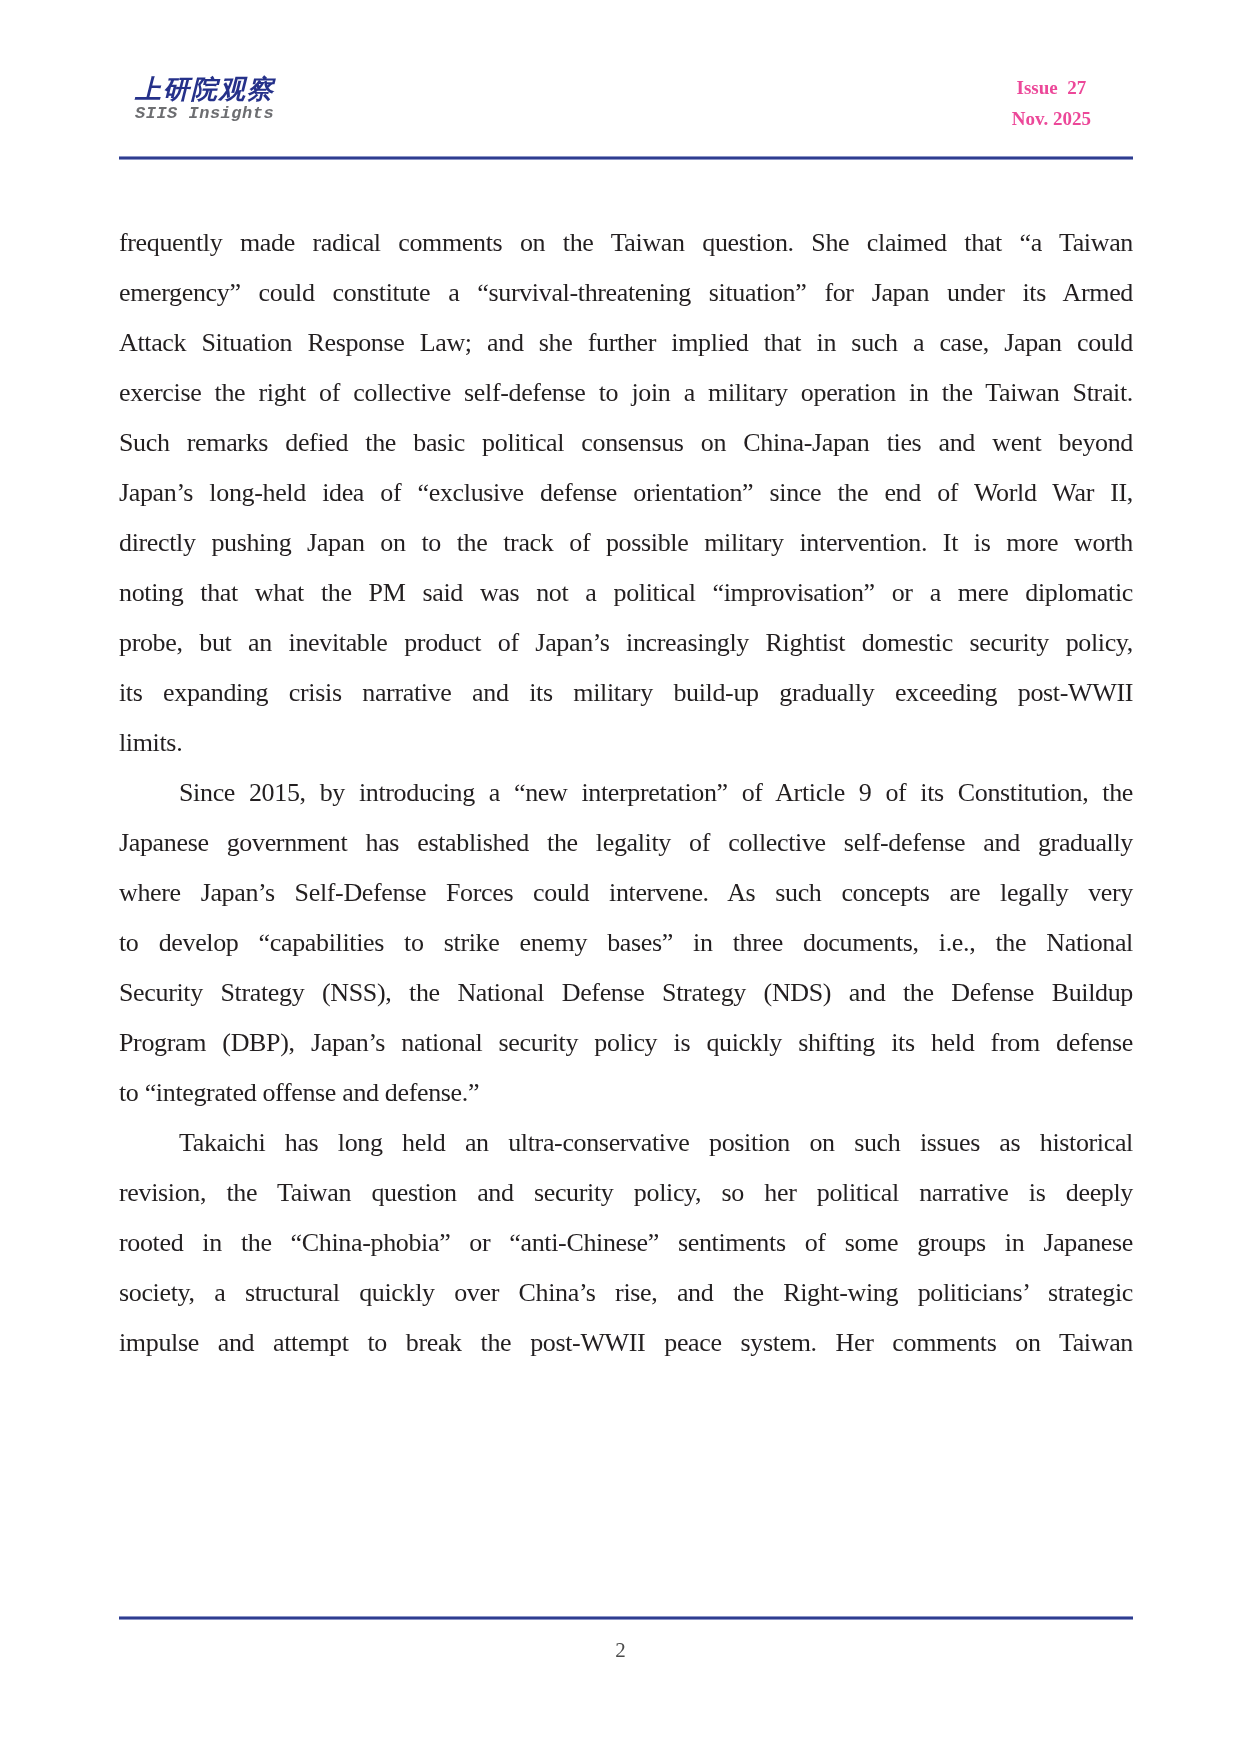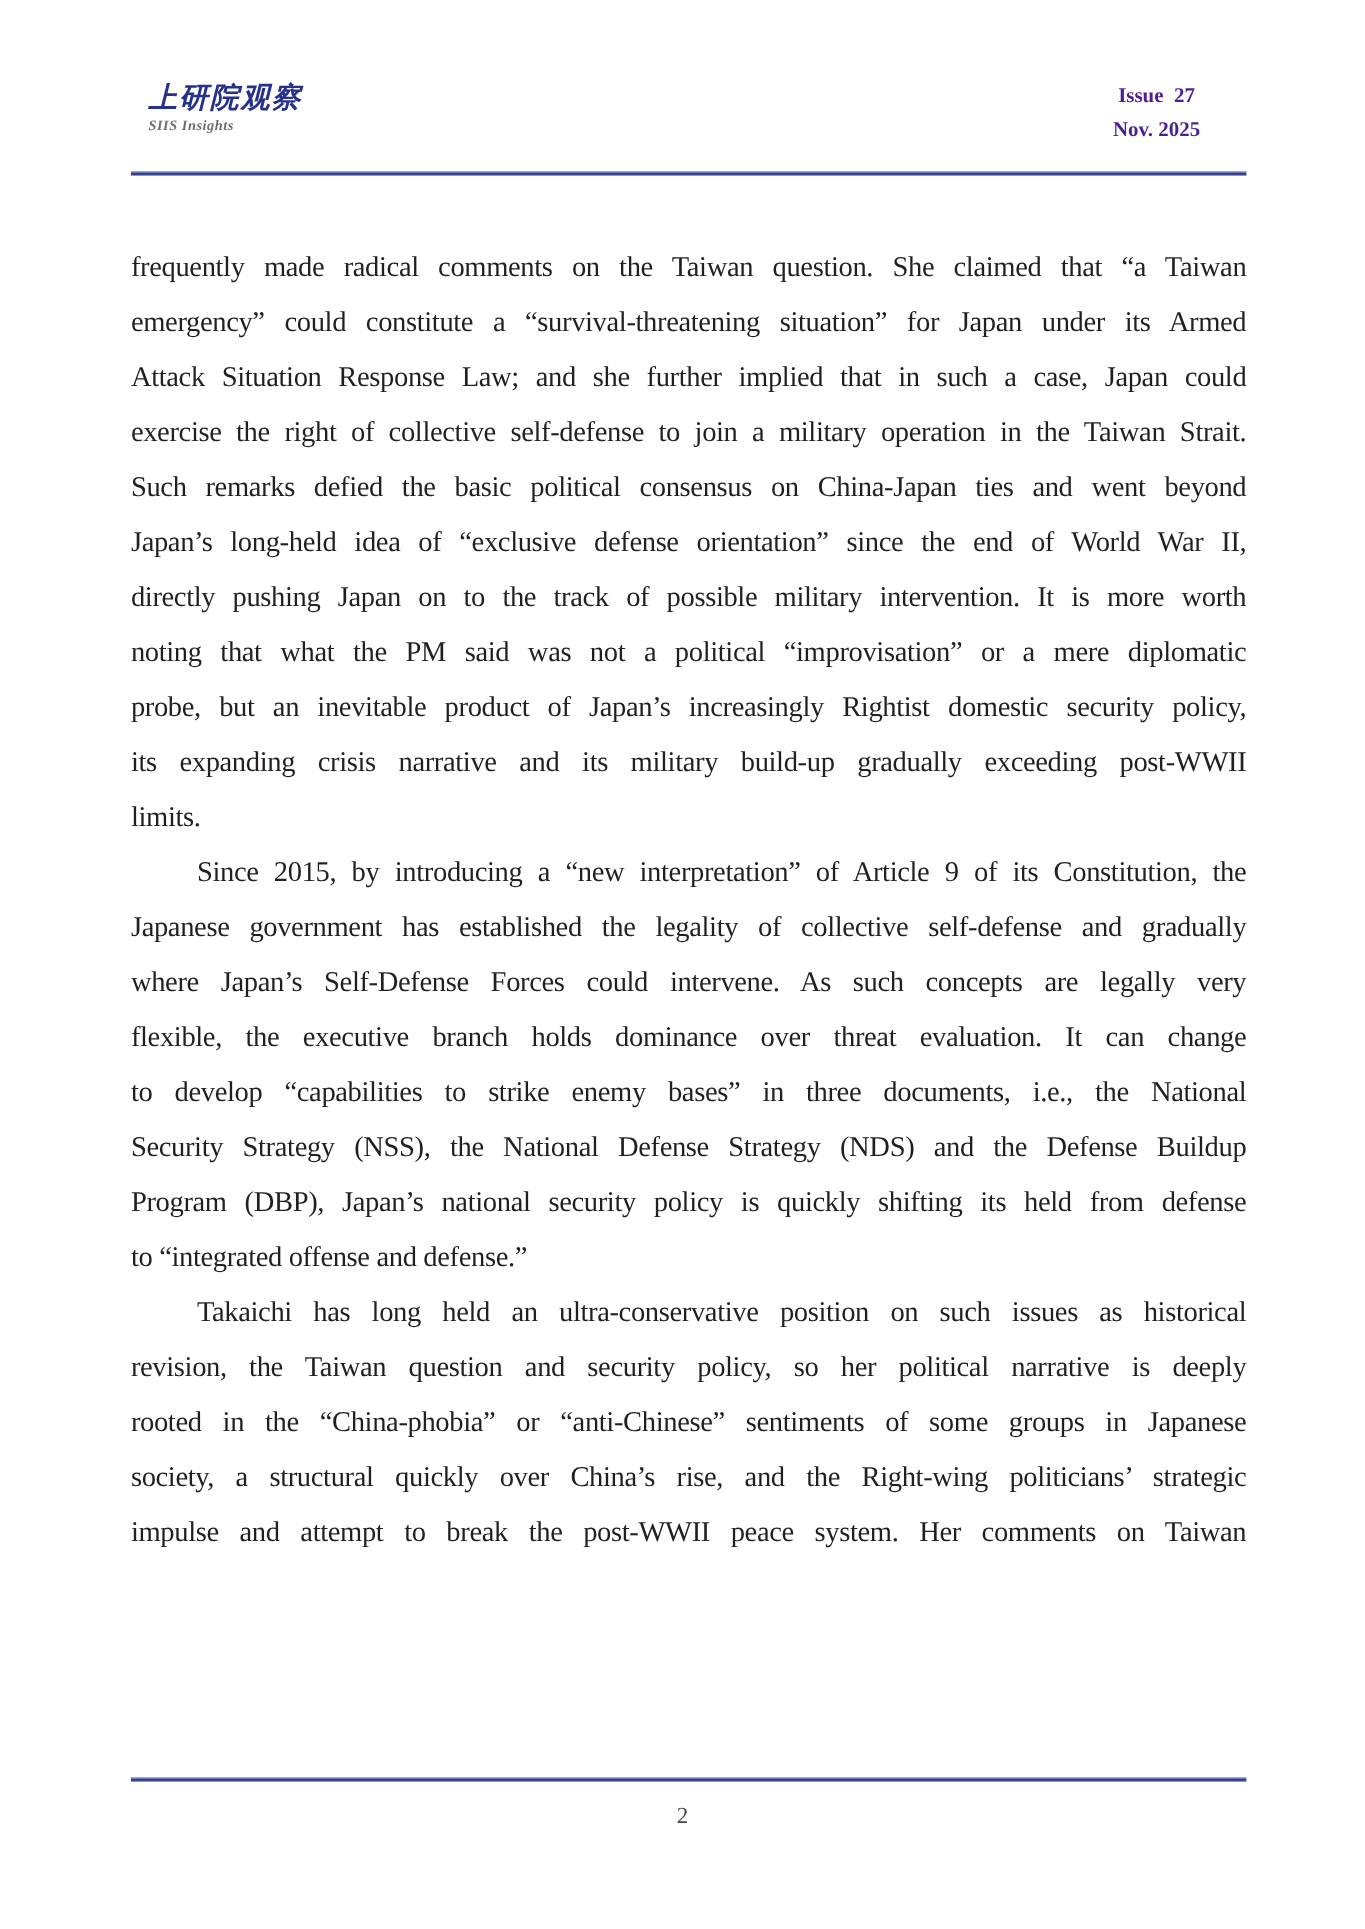--- a/index.html
+++ b/index.html
@@ -30,36 +30,36 @@
     .logo-cn {
       font-family: "DejaVu Serif", "Liberation Serif", serif;
       font-size: 26px;
       font-weight: bold;
       font-style: italic;
       color: #25318a;
       letter-spacing: 2px;
       line-height: 30px;
     }
     .logo-en {
-      font-family: Liberation Serif, serif;
-      font-size: 13px;
+      font-family: Liberation Mono, monospace;
+      font-size: 17px;
       font-weight: bold;
       font-style: italic;
       color: #6d6e71;
       line-height: 20px;
       letter-spacing: 0.5px;
     }
     .issue-block {
       position: absolute;
       right: 42px;
       top: 2px;
       text-align: center;
       font-family: "Liberation Serif", "DejaVu Serif", serif;
       font-weight: bold;
-      color: #4c1d95;
+      color: #ec4899;
       font-size: 19px;
       line-height: 31px;
     }
     .rule {
       position: absolute;
       left: 119px;
       width: 1014px;
       height: 4px;
       background: #2f3d8f;
       border-top: 1px solid #8c96c8;
@@ -130,21 +130,20 @@
     <span class="line">noting that what the PM said was not a political “improvisation” or a mere diplomatic</span>
     <span class="line">probe, but an inevitable product of Japan’s increasingly Rightist domestic security policy,</span>
     <span class="line">its expanding crisis narrative and its military build-up gradually exceeding post-WWII</span>
     <span class="line last">limits.</span>
   </div>
 
   <div>
     <span class="line indent">Since 2015, by introducing a “new interpretation” of Article 9 of its Constitution, the</span>
     <span class="line">Japanese government has established the legality of collective self-defense and gradually</span>
     <span class="line">where Japan’s Self-Defense Forces could intervene. As such concepts are legally very</span>
-    <span class="line">flexible, the executive branch holds dominance over threat evaluation. It can change</span>
     <span class="line">to develop “capabilities to strike enemy bases” in three documents, i.e., the National</span>
     <span class="line">Security Strategy (NSS), the National Defense Strategy (NDS) and the Defense Buildup</span>
     <span class="line">Program (DBP), Japan’s national security policy is quickly shifting its held from defense</span>
     <span class="line last">to “integrated offense and defense.”</span>
   </div>
 
   <div>
     <span class="line indent">Takaichi has long held an ultra-conservative position on such issues as historical</span>
     <span class="line">revision, the Taiwan question and security policy, so her political narrative is deeply</span>
     <span class="line">rooted in the “China-phobia” or “anti-Chinese” sentiments of some groups in Japanese</span>

